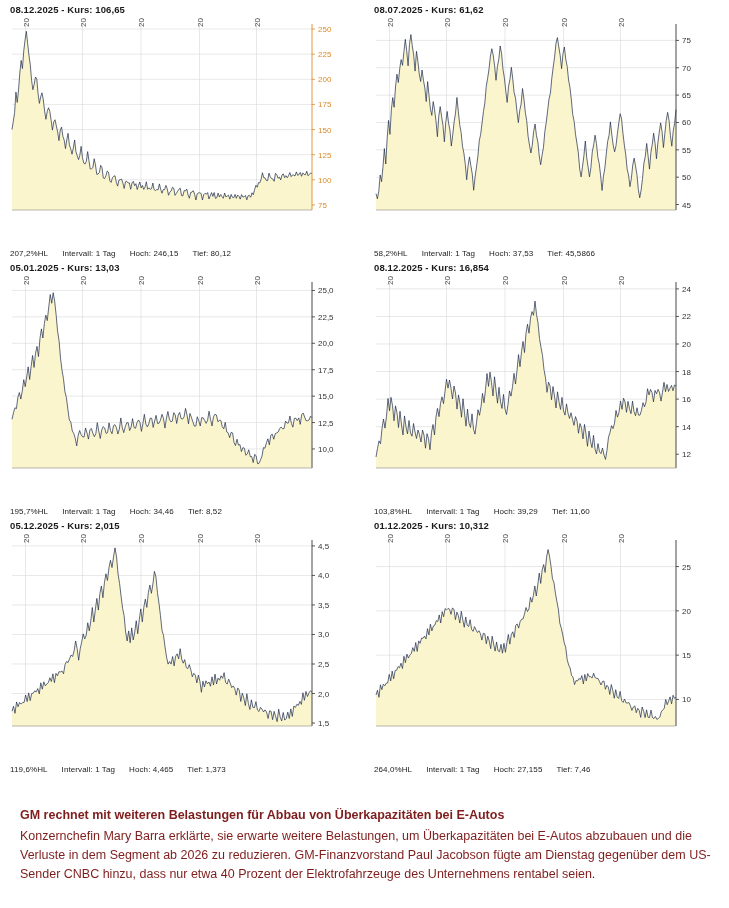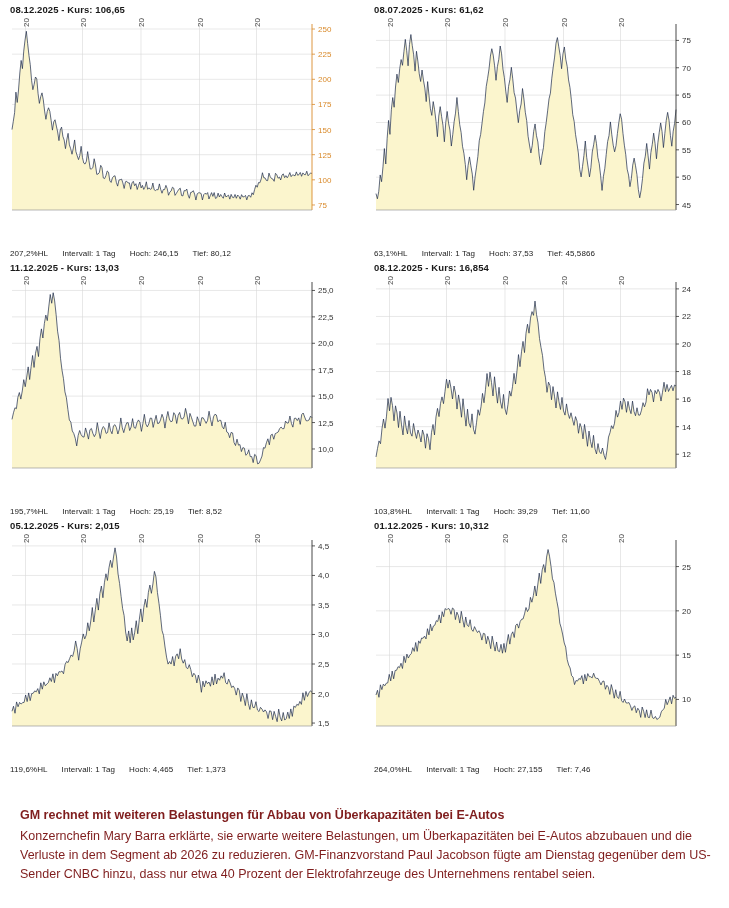--- a/index.html
+++ b/index.html
@@ -124,21 +124,21 @@
             <text x="251.49999999999997" y="9" font-size="8" font-family="&quot;Liberation Sans&quot;, sans-serif" fill="#444" transform="rotate(-90 251.49999999999997 9)">2025</text>
             <path d="M 4 192 L 4.00 111.57 L 5.30 103.25 L 6.61 94.65 L 7.91 74.14 L 9.22 84.47 L 10.52 71.97 L 11.83 54.99 L 13.13 42.43 L 14.43 50.62 L 15.74 33.11 L 17.04 22.06 L 18.35 13.27 L 19.65 25.51 L 20.96 37.37 L 22.26 46.61 L 23.57 62.20 L 24.87 71.70 L 26.17 66.30 L 27.48 59.00 L 28.78 60.86 L 30.09 75.76 L 31.39 85.38 L 32.70 78.75 L 34.00 74.87 L 35.30 81.88 L 36.61 93.06 L 37.91 101.31 L 39.22 93.50 L 40.52 89.78 L 41.83 93.39 L 43.13 102.34 L 44.43 112.14 L 45.74 103.86 L 47.04 101.76 L 48.35 108.04 L 49.65 113.93 L 50.96 122.63 L 52.26 111.99 L 53.57 109.11 L 54.87 118.34 L 56.17 122.04 L 57.48 130.65 L 58.78 121.84 L 60.09 115.33 L 61.39 126.92 L 62.70 130.72 L 64.00 136.25 L 65.30 130.10 L 66.61 121.94 L 67.91 133.58 L 69.22 137.82 L 70.52 141.63 L 71.83 137.38 L 73.13 128.31 L 74.43 139.40 L 75.74 145.04 L 77.04 146.07 L 78.35 143.31 L 79.65 133.60 L 80.96 142.70 L 82.26 150.99 L 83.57 150.83 L 84.87 149.67 L 86.17 140.74 L 87.48 146.97 L 88.78 156.35 L 90.09 156.03 L 91.39 154.41 L 92.70 147.35 L 94.00 149.69 L 95.30 159.96 L 96.61 160.63 L 97.91 157.69 L 99.22 152.98 L 100.52 154.25 L 101.83 162.88 L 103.13 164.43 L 104.43 159.80 L 105.74 158.19 L 107.04 157.78 L 108.35 164.39 L 109.65 168.14 L 110.96 162.08 L 112.26 161.65 L 113.57 161.14 L 114.87 164.91 L 116.17 170.47 L 117.48 163.74 L 118.78 163.30 L 120.09 164.96 L 121.39 164.89 L 122.70 171.26 L 124.00 164.88 L 125.30 163.29 L 126.61 167.72 L 127.91 165.68 L 129.22 171.51 L 130.52 167.40 L 131.83 163.99 L 133.13 169.94 L 134.43 167.36 L 135.74 171.41 L 137.04 169.08 L 138.35 163.78 L 139.65 171.29 L 140.96 169.78 L 142.26 171.32 L 143.57 170.62 L 144.87 165.02 L 146.17 171.71 L 147.48 172.57 L 148.78 171.59 L 150.09 171.81 L 151.39 165.88 L 152.70 171.38 L 154.00 175.22 L 155.30 171.49 L 156.61 171.55 L 157.91 167.36 L 159.22 170.70 L 160.52 177.26 L 161.83 174.14 L 163.13 172.94 L 164.43 169.22 L 165.74 170.17 L 167.04 177.39 L 168.35 175.39 L 169.65 173.18 L 170.96 171.16 L 172.26 170.20 L 173.57 177.56 L 174.87 177.91 L 176.17 172.58 L 177.48 172.85 L 178.78 171.03 L 180.09 177.00 L 181.39 180.26 L 182.70 174.42 L 184.00 174.10 L 185.30 172.66 L 186.61 176.15 L 187.91 182.02 L 189.22 175.79 L 190.52 174.86 L 191.83 174.85 L 193.13 175.53 L 194.43 181.94 L 195.74 176.64 L 197.04 175.28 L 198.35 176.23 L 199.65 174.59 L 200.96 180.99 L 202.26 177.73 L 203.57 174.60 L 204.87 178.38 L 206.17 174.57 L 207.48 180.41 L 208.78 179.72 L 210.09 175.13 L 211.39 178.98 L 212.70 176.47 L 214.00 178.64 L 215.30 180.25 L 216.61 175.03 L 217.91 178.92 L 219.22 178.00 L 220.52 177.17 L 221.83 181.12 L 223.13 176.38 L 224.43 179.28 L 225.74 179.71 L 227.04 176.44 L 228.35 180.28 L 229.65 177.03 L 230.96 178.33 L 232.26 181.13 L 233.57 176.66 L 234.87 178.94 L 236.17 178.76 L 237.48 177.39 L 238.78 181.86 L 240.09 177.78 L 241.39 177.47 L 242.70 179.25 L 244.00 174.77 L 245.30 176.73 L 246.61 171.46 L 247.91 167.26 L 249.22 169.23 L 250.52 164.59 L 251.83 164.79 L 253.13 161.24 L 254.43 154.72 L 255.74 159.69 L 257.04 159.92 L 258.35 162.45 L 259.65 162.67 L 260.96 155.11 L 262.26 158.78 L 263.57 160.57 L 264.87 161.06 L 266.17 163.31 L 267.48 155.29 L 268.78 156.72 L 270.09 160.24 L 271.39 159.03 L 272.70 161.99 L 274.00 156.97 L 275.30 155.88 L 276.61 159.65 L 277.91 157.61 L 279.22 159.81 L 280.52 157.66 L 281.83 154.55 L 283.13 158.66 L 284.43 156.88 L 285.74 157.13 L 287.04 157.90 L 288.35 153.90 L 289.65 157.24 L 290.96 156.67 L 292.26 154.44 L 293.57 158.31 L 294.87 154.90 L 296.17 156.56 L 297.48 156.70 L 298.78 153.20 L 300.09 157.75 L 301.39 156.29 L 302.70 154.89 L 304.00 155.60 L 304 192 Z" fill="#fbf5cd" stroke="none"></path>
             <path d="M 4.00 111.57 L 5.30 103.25 L 6.61 94.65 L 7.91 74.14 L 9.22 84.47 L 10.52 71.97 L 11.83 54.99 L 13.13 42.43 L 14.43 50.62 L 15.74 33.11 L 17.04 22.06 L 18.35 13.27 L 19.65 25.51 L 20.96 37.37 L 22.26 46.61 L 23.57 62.20 L 24.87 71.70 L 26.17 66.30 L 27.48 59.00 L 28.78 60.86 L 30.09 75.76 L 31.39 85.38 L 32.70 78.75 L 34.00 74.87 L 35.30 81.88 L 36.61 93.06 L 37.91 101.31 L 39.22 93.50 L 40.52 89.78 L 41.83 93.39 L 43.13 102.34 L 44.43 112.14 L 45.74 103.86 L 47.04 101.76 L 48.35 108.04 L 49.65 113.93 L 50.96 122.63 L 52.26 111.99 L 53.57 109.11 L 54.87 118.34 L 56.17 122.04 L 57.48 130.65 L 58.78 121.84 L 60.09 115.33 L 61.39 126.92 L 62.70 130.72 L 64.00 136.25 L 65.30 130.10 L 66.61 121.94 L 67.91 133.58 L 69.22 137.82 L 70.52 141.63 L 71.83 137.38 L 73.13 128.31 L 74.43 139.40 L 75.74 145.04 L 77.04 146.07 L 78.35 143.31 L 79.65 133.60 L 80.96 142.70 L 82.26 150.99 L 83.57 150.83 L 84.87 149.67 L 86.17 140.74 L 87.48 146.97 L 88.78 156.35 L 90.09 156.03 L 91.39 154.41 L 92.70 147.35 L 94.00 149.69 L 95.30 159.96 L 96.61 160.63 L 97.91 157.69 L 99.22 152.98 L 100.52 154.25 L 101.83 162.88 L 103.13 164.43 L 104.43 159.80 L 105.74 158.19 L 107.04 157.78 L 108.35 164.39 L 109.65 168.14 L 110.96 162.08 L 112.26 161.65 L 113.57 161.14 L 114.87 164.91 L 116.17 170.47 L 117.48 163.74 L 118.78 163.30 L 120.09 164.96 L 121.39 164.89 L 122.70 171.26 L 124.00 164.88 L 125.30 163.29 L 126.61 167.72 L 127.91 165.68 L 129.22 171.51 L 130.52 167.40 L 131.83 163.99 L 133.13 169.94 L 134.43 167.36 L 135.74 171.41 L 137.04 169.08 L 138.35 163.78 L 139.65 171.29 L 140.96 169.78 L 142.26 171.32 L 143.57 170.62 L 144.87 165.02 L 146.17 171.71 L 147.48 172.57 L 148.78 171.59 L 150.09 171.81 L 151.39 165.88 L 152.70 171.38 L 154.00 175.22 L 155.30 171.49 L 156.61 171.55 L 157.91 167.36 L 159.22 170.70 L 160.52 177.26 L 161.83 174.14 L 163.13 172.94 L 164.43 169.22 L 165.74 170.17 L 167.04 177.39 L 168.35 175.39 L 169.65 173.18 L 170.96 171.16 L 172.26 170.20 L 173.57 177.56 L 174.87 177.91 L 176.17 172.58 L 177.48 172.85 L 178.78 171.03 L 180.09 177.00 L 181.39 180.26 L 182.70 174.42 L 184.00 174.10 L 185.30 172.66 L 186.61 176.15 L 187.91 182.02 L 189.22 175.79 L 190.52 174.86 L 191.83 174.85 L 193.13 175.53 L 194.43 181.94 L 195.74 176.64 L 197.04 175.28 L 198.35 176.23 L 199.65 174.59 L 200.96 180.99 L 202.26 177.73 L 203.57 174.60 L 204.87 178.38 L 206.17 174.57 L 207.48 180.41 L 208.78 179.72 L 210.09 175.13 L 211.39 178.98 L 212.70 176.47 L 214.00 178.64 L 215.30 180.25 L 216.61 175.03 L 217.91 178.92 L 219.22 178.00 L 220.52 177.17 L 221.83 181.12 L 223.13 176.38 L 224.43 179.28 L 225.74 179.71 L 227.04 176.44 L 228.35 180.28 L 229.65 177.03 L 230.96 178.33 L 232.26 181.13 L 233.57 176.66 L 234.87 178.94 L 236.17 178.76 L 237.48 177.39 L 238.78 181.86 L 240.09 177.78 L 241.39 177.47 L 242.70 179.25 L 244.00 174.77 L 245.30 176.73 L 246.61 171.46 L 247.91 167.26 L 249.22 169.23 L 250.52 164.59 L 251.83 164.79 L 253.13 161.24 L 254.43 154.72 L 255.74 159.69 L 257.04 159.92 L 258.35 162.45 L 259.65 162.67 L 260.96 155.11 L 262.26 158.78 L 263.57 160.57 L 264.87 161.06 L 266.17 163.31 L 267.48 155.29 L 268.78 156.72 L 270.09 160.24 L 271.39 159.03 L 272.70 161.99 L 274.00 156.97 L 275.30 155.88 L 276.61 159.65 L 277.91 157.61 L 279.22 159.81 L 280.52 157.66 L 281.83 154.55 L 283.13 158.66 L 284.43 156.88 L 285.74 157.13 L 287.04 157.90 L 288.35 153.90 L 289.65 157.24 L 290.96 156.67 L 292.26 154.44 L 293.57 158.31 L 294.87 154.90 L 296.17 156.56 L 297.48 156.70 L 298.78 153.20 L 300.09 157.75 L 301.39 156.29 L 302.70 154.89 L 304.00 155.60" fill="none" stroke="#1b2a4a" stroke-width="0.7"></path>
             <line x1="304" x2="304" y1="6" y2="192" stroke="#d98a2b" stroke-width="0.9"></line>
             <line x1="4" x2="304" y1="192" y2="192" stroke="#999" stroke-width="0.7"></line>
           </svg>
         </div>
       </div>
       <div class="cell">
         <div class="chart-head">08.07.2025  - Kurs: 61,62</div>
-        <div class="chart-foot"><span>63,1%HL</span><span>Intervall: 1 Tag</span><span>Hoch: 37,53</span><span>Tief: 45,5866</span></div>
+        <div class="chart-foot"><span>58,2%HL</span><span>Intervall: 1 Tag</span><span>Hoch: 37,53</span><span>Tief: 45,5866</span></div>
         <div class="plot-wrap">
           <svg viewBox="0 0 350 208" preserveAspectRatio="none" class="plot-svg">
             <rect x="4" y="6" width="300" height="186" fill="#ffffff"></rect>
             <line x1="4" x2="304" y1="186.52941176470588" y2="186.52941176470588" stroke="#d8d8d8" stroke-width="0.6"></line>
             <line x1="304" x2="307" y1="186.52941176470588" y2="186.52941176470588" stroke="#333" stroke-width="0.8"></line>
             <text x="310" y="189.52941176470588" font-size="8" font-family="&quot;Liberation Sans&quot;, sans-serif" fill="#333">45</text>
             <line x1="4" x2="304" y1="159.1764705882353" y2="159.1764705882353" stroke="#d8d8d8" stroke-width="0.6"></line>
             <line x1="304" x2="307" y1="159.1764705882353" y2="159.1764705882353" stroke="#333" stroke-width="0.8"></line>
             <text x="310" y="162.1764705882353" font-size="8" font-family="&quot;Liberation Sans&quot;, sans-serif" fill="#333">50</text>
             <line x1="4" x2="304" y1="131.8235294117647" y2="131.8235294117647" stroke="#d8d8d8" stroke-width="0.6"></line>
@@ -167,22 +167,22 @@
             <line x1="248.49999999999997" x2="248.49999999999997" y1="6" y2="192" stroke="#d8d8d8" stroke-width="0.6"></line>
             <text x="251.49999999999997" y="9" font-size="8" font-family="&quot;Liberation Sans&quot;, sans-serif" fill="#444" transform="rotate(-90 251.49999999999997 9)">2025</text>
             <path d="M 4 192 L 4.00 175.59 L 5.40 180.78 L 6.79 173.31 L 8.19 156.94 L 9.58 163.69 L 10.98 148.86 L 12.37 130.54 L 13.77 146.01 L 15.16 120.26 L 16.56 102.43 L 17.95 116.39 L 19.35 91.75 L 20.74 79.54 L 22.14 89.26 L 23.53 69.03 L 24.93 56.14 L 26.33 64.51 L 27.72 50.74 L 29.12 41.55 L 30.51 47.31 L 31.91 33.74 L 33.30 21.36 L 34.70 32.71 L 36.09 47.81 L 37.49 26.35 L 38.88 16.54 L 40.28 27.68 L 41.67 36.84 L 43.07 53.11 L 44.47 33.27 L 45.86 43.11 L 47.26 55.81 L 48.65 63.49 L 50.05 52.02 L 51.44 62.21 L 52.84 69.99 L 54.23 83.60 L 55.63 63.59 L 57.02 77.68 L 58.42 90.81 L 59.81 97.40 L 61.21 83.58 L 62.60 91.74 L 64.00 103.21 L 65.40 118.69 L 66.79 98.04 L 68.19 88.61 L 69.58 98.43 L 70.98 107.24 L 72.37 123.79 L 73.77 104.58 L 75.16 93.43 L 76.56 105.15 L 77.95 112.04 L 79.35 128.05 L 80.74 116.71 L 82.14 103.79 L 83.53 95.11 L 84.93 79.49 L 86.33 93.50 L 87.72 106.69 L 89.12 114.46 L 90.51 128.26 L 91.91 135.29 L 93.30 146.44 L 94.70 161.74 L 96.09 147.45 L 97.49 138.92 L 98.88 147.82 L 100.28 156.08 L 101.67 172.26 L 103.07 158.97 L 104.47 149.12 L 105.86 138.49 L 107.26 122.79 L 108.65 116.45 L 110.05 105.05 L 111.44 93.51 L 112.84 84.97 L 114.23 68.60 L 115.63 60.24 L 117.02 51.04 L 118.42 38.06 L 119.81 30.71 L 121.21 37.12 L 122.60 47.81 L 124.00 62.30 L 125.40 48.65 L 126.79 41.29 L 128.19 27.99 L 129.58 35.85 L 130.98 51.14 L 132.37 59.72 L 133.77 73.10 L 135.16 84.45 L 136.56 68.45 L 137.95 61.33 L 139.35 49.30 L 140.74 60.84 L 142.14 74.72 L 143.53 80.06 L 144.93 93.05 L 146.33 104.67 L 147.72 92.45 L 149.12 86.01 L 150.51 70.54 L 151.91 81.01 L 153.30 94.27 L 154.70 102.62 L 156.09 118.24 L 157.49 127.03 L 158.88 134.98 L 160.28 127.28 L 161.67 113.43 L 163.07 105.97 L 164.47 117.74 L 165.86 123.94 L 167.26 137.96 L 168.65 146.72 L 170.05 137.11 L 171.44 129.71 L 172.84 113.64 L 174.23 104.51 L 175.63 92.87 L 177.02 80.87 L 178.42 75.13 L 179.81 60.18 L 181.21 49.04 L 182.60 39.09 L 184.00 25.18 L 185.40 19.59 L 186.79 28.87 L 188.19 37.51 L 189.58 50.72 L 190.98 35.95 L 192.37 28.97 L 193.77 41.16 L 195.16 48.27 L 196.56 61.91 L 197.95 69.40 L 199.35 81.82 L 200.74 96.62 L 202.14 103.34 L 203.53 116.37 L 204.93 125.29 L 206.33 134.90 L 207.72 151.24 L 209.12 158.89 L 210.51 148.61 L 211.91 137.61 L 213.30 123.01 L 214.70 139.35 L 216.09 149.04 L 217.49 158.87 L 218.88 149.69 L 220.28 133.94 L 221.67 126.83 L 223.07 117.20 L 224.47 125.56 L 225.86 139.36 L 227.26 145.77 L 228.65 157.88 L 230.05 172.45 L 231.44 158.29 L 232.84 150.24 L 234.23 136.36 L 235.63 123.59 L 237.02 117.60 L 238.42 103.93 L 239.81 116.77 L 241.21 127.14 L 242.60 133.80 L 244.00 127.70 L 245.40 115.52 L 246.79 104.88 L 248.19 95.73 L 249.58 101.19 L 250.98 115.42 L 252.37 127.18 L 253.77 136.76 L 255.16 151.17 L 256.56 157.03 L 257.95 168.66 L 259.35 160.50 L 260.74 147.09 L 262.14 140.12 L 263.53 147.81 L 264.93 156.56 L 266.33 171.48 L 267.72 179.79 L 269.12 172.07 L 270.51 160.59 L 271.91 145.14 L 273.30 138.16 L 274.70 125.44 L 276.09 137.90 L 277.49 151.08 L 278.88 134.59 L 280.28 126.31 L 281.67 115.15 L 283.07 125.58 L 284.47 140.78 L 285.86 124.83 L 287.26 114.32 L 288.65 104.88 L 290.05 113.60 L 291.44 129.52 L 292.84 115.57 L 294.23 102.53 L 295.63 94.36 L 297.02 102.25 L 298.42 117.41 L 299.81 128.21 L 301.21 113.15 L 302.60 105.31 L 304.00 91.58 L 304 192 Z" fill="#fbf5cd" stroke="none"></path>
             <path d="M 4.00 175.59 L 5.40 180.78 L 6.79 173.31 L 8.19 156.94 L 9.58 163.69 L 10.98 148.86 L 12.37 130.54 L 13.77 146.01 L 15.16 120.26 L 16.56 102.43 L 17.95 116.39 L 19.35 91.75 L 20.74 79.54 L 22.14 89.26 L 23.53 69.03 L 24.93 56.14 L 26.33 64.51 L 27.72 50.74 L 29.12 41.55 L 30.51 47.31 L 31.91 33.74 L 33.30 21.36 L 34.70 32.71 L 36.09 47.81 L 37.49 26.35 L 38.88 16.54 L 40.28 27.68 L 41.67 36.84 L 43.07 53.11 L 44.47 33.27 L 45.86 43.11 L 47.26 55.81 L 48.65 63.49 L 50.05 52.02 L 51.44 62.21 L 52.84 69.99 L 54.23 83.60 L 55.63 63.59 L 57.02 77.68 L 58.42 90.81 L 59.81 97.40 L 61.21 83.58 L 62.60 91.74 L 64.00 103.21 L 65.40 118.69 L 66.79 98.04 L 68.19 88.61 L 69.58 98.43 L 70.98 107.24 L 72.37 123.79 L 73.77 104.58 L 75.16 93.43 L 76.56 105.15 L 77.95 112.04 L 79.35 128.05 L 80.74 116.71 L 82.14 103.79 L 83.53 95.11 L 84.93 79.49 L 86.33 93.50 L 87.72 106.69 L 89.12 114.46 L 90.51 128.26 L 91.91 135.29 L 93.30 146.44 L 94.70 161.74 L 96.09 147.45 L 97.49 138.92 L 98.88 147.82 L 100.28 156.08 L 101.67 172.26 L 103.07 158.97 L 104.47 149.12 L 105.86 138.49 L 107.26 122.79 L 108.65 116.45 L 110.05 105.05 L 111.44 93.51 L 112.84 84.97 L 114.23 68.60 L 115.63 60.24 L 117.02 51.04 L 118.42 38.06 L 119.81 30.71 L 121.21 37.12 L 122.60 47.81 L 124.00 62.30 L 125.40 48.65 L 126.79 41.29 L 128.19 27.99 L 129.58 35.85 L 130.98 51.14 L 132.37 59.72 L 133.77 73.10 L 135.16 84.45 L 136.56 68.45 L 137.95 61.33 L 139.35 49.30 L 140.74 60.84 L 142.14 74.72 L 143.53 80.06 L 144.93 93.05 L 146.33 104.67 L 147.72 92.45 L 149.12 86.01 L 150.51 70.54 L 151.91 81.01 L 153.30 94.27 L 154.70 102.62 L 156.09 118.24 L 157.49 127.03 L 158.88 134.98 L 160.28 127.28 L 161.67 113.43 L 163.07 105.97 L 164.47 117.74 L 165.86 123.94 L 167.26 137.96 L 168.65 146.72 L 170.05 137.11 L 171.44 129.71 L 172.84 113.64 L 174.23 104.51 L 175.63 92.87 L 177.02 80.87 L 178.42 75.13 L 179.81 60.18 L 181.21 49.04 L 182.60 39.09 L 184.00 25.18 L 185.40 19.59 L 186.79 28.87 L 188.19 37.51 L 189.58 50.72 L 190.98 35.95 L 192.37 28.97 L 193.77 41.16 L 195.16 48.27 L 196.56 61.91 L 197.95 69.40 L 199.35 81.82 L 200.74 96.62 L 202.14 103.34 L 203.53 116.37 L 204.93 125.29 L 206.33 134.90 L 207.72 151.24 L 209.12 158.89 L 210.51 148.61 L 211.91 137.61 L 213.30 123.01 L 214.70 139.35 L 216.09 149.04 L 217.49 158.87 L 218.88 149.69 L 220.28 133.94 L 221.67 126.83 L 223.07 117.20 L 224.47 125.56 L 225.86 139.36 L 227.26 145.77 L 228.65 157.88 L 230.05 172.45 L 231.44 158.29 L 232.84 150.24 L 234.23 136.36 L 235.63 123.59 L 237.02 117.60 L 238.42 103.93 L 239.81 116.77 L 241.21 127.14 L 242.60 133.80 L 244.00 127.70 L 245.40 115.52 L 246.79 104.88 L 248.19 95.73 L 249.58 101.19 L 250.98 115.42 L 252.37 127.18 L 253.77 136.76 L 255.16 151.17 L 256.56 157.03 L 257.95 168.66 L 259.35 160.50 L 260.74 147.09 L 262.14 140.12 L 263.53 147.81 L 264.93 156.56 L 266.33 171.48 L 267.72 179.79 L 269.12 172.07 L 270.51 160.59 L 271.91 145.14 L 273.30 138.16 L 274.70 125.44 L 276.09 137.90 L 277.49 151.08 L 278.88 134.59 L 280.28 126.31 L 281.67 115.15 L 283.07 125.58 L 284.47 140.78 L 285.86 124.83 L 287.26 114.32 L 288.65 104.88 L 290.05 113.60 L 291.44 129.52 L 292.84 115.57 L 294.23 102.53 L 295.63 94.36 L 297.02 102.25 L 298.42 117.41 L 299.81 128.21 L 301.21 113.15 L 302.60 105.31 L 304.00 91.58" fill="none" stroke="#1b2a4a" stroke-width="0.7"></path>
             <line x1="304" x2="304" y1="6" y2="192" stroke="#333" stroke-width="0.9"></line>
             <line x1="4" x2="304" y1="192" y2="192" stroke="#999" stroke-width="0.7"></line>
           </svg>
         </div>
       </div>
       <div class="cell">
-        <div class="chart-head">11.12.2025  - Kurs: 13,03</div>
-        <div class="chart-foot"><span>195,7%HL</span><span>Intervall: 1 Tag</span><span>Hoch: 25,19</span><span>Tief: 8,52</span></div>
+        <div class="chart-head">05.01.2025  - Kurs: 13,03</div>
+        <div class="chart-foot"><span>195,7%HL</span><span>Intervall: 1 Tag</span><span>Hoch: 34,46</span><span>Tief: 8,52</span></div>
         <div class="plot-wrap">
           <svg viewBox="0 0 350 208" preserveAspectRatio="none" class="plot-svg">
             <rect x="4" y="6" width="300" height="186" fill="#ffffff"></rect>
             <line x1="4" x2="304" y1="172.97727272727272" y2="172.97727272727272" stroke="#d8d8d8" stroke-width="0.6"></line>
             <line x1="304" x2="307" y1="172.97727272727272" y2="172.97727272727272" stroke="#333" stroke-width="0.8"></line>
             <text x="310" y="175.97727272727272" font-size="8" font-family="&quot;Liberation Sans&quot;, sans-serif" fill="#333">10,0</text>
             <line x1="4" x2="304" y1="146.5568181818182" y2="146.5568181818182" stroke="#d8d8d8" stroke-width="0.6"></line>
             <line x1="304" x2="307" y1="146.5568181818182" y2="146.5568181818182" stroke="#333" stroke-width="0.8"></line>
             <text x="310" y="149.5568181818182" font-size="8" font-family="&quot;Liberation Sans&quot;, sans-serif" fill="#333">12,5</text>
             <line x1="4" x2="304" y1="120.13636363636364" y2="120.13636363636364" stroke="#d8d8d8" stroke-width="0.6"></line>

